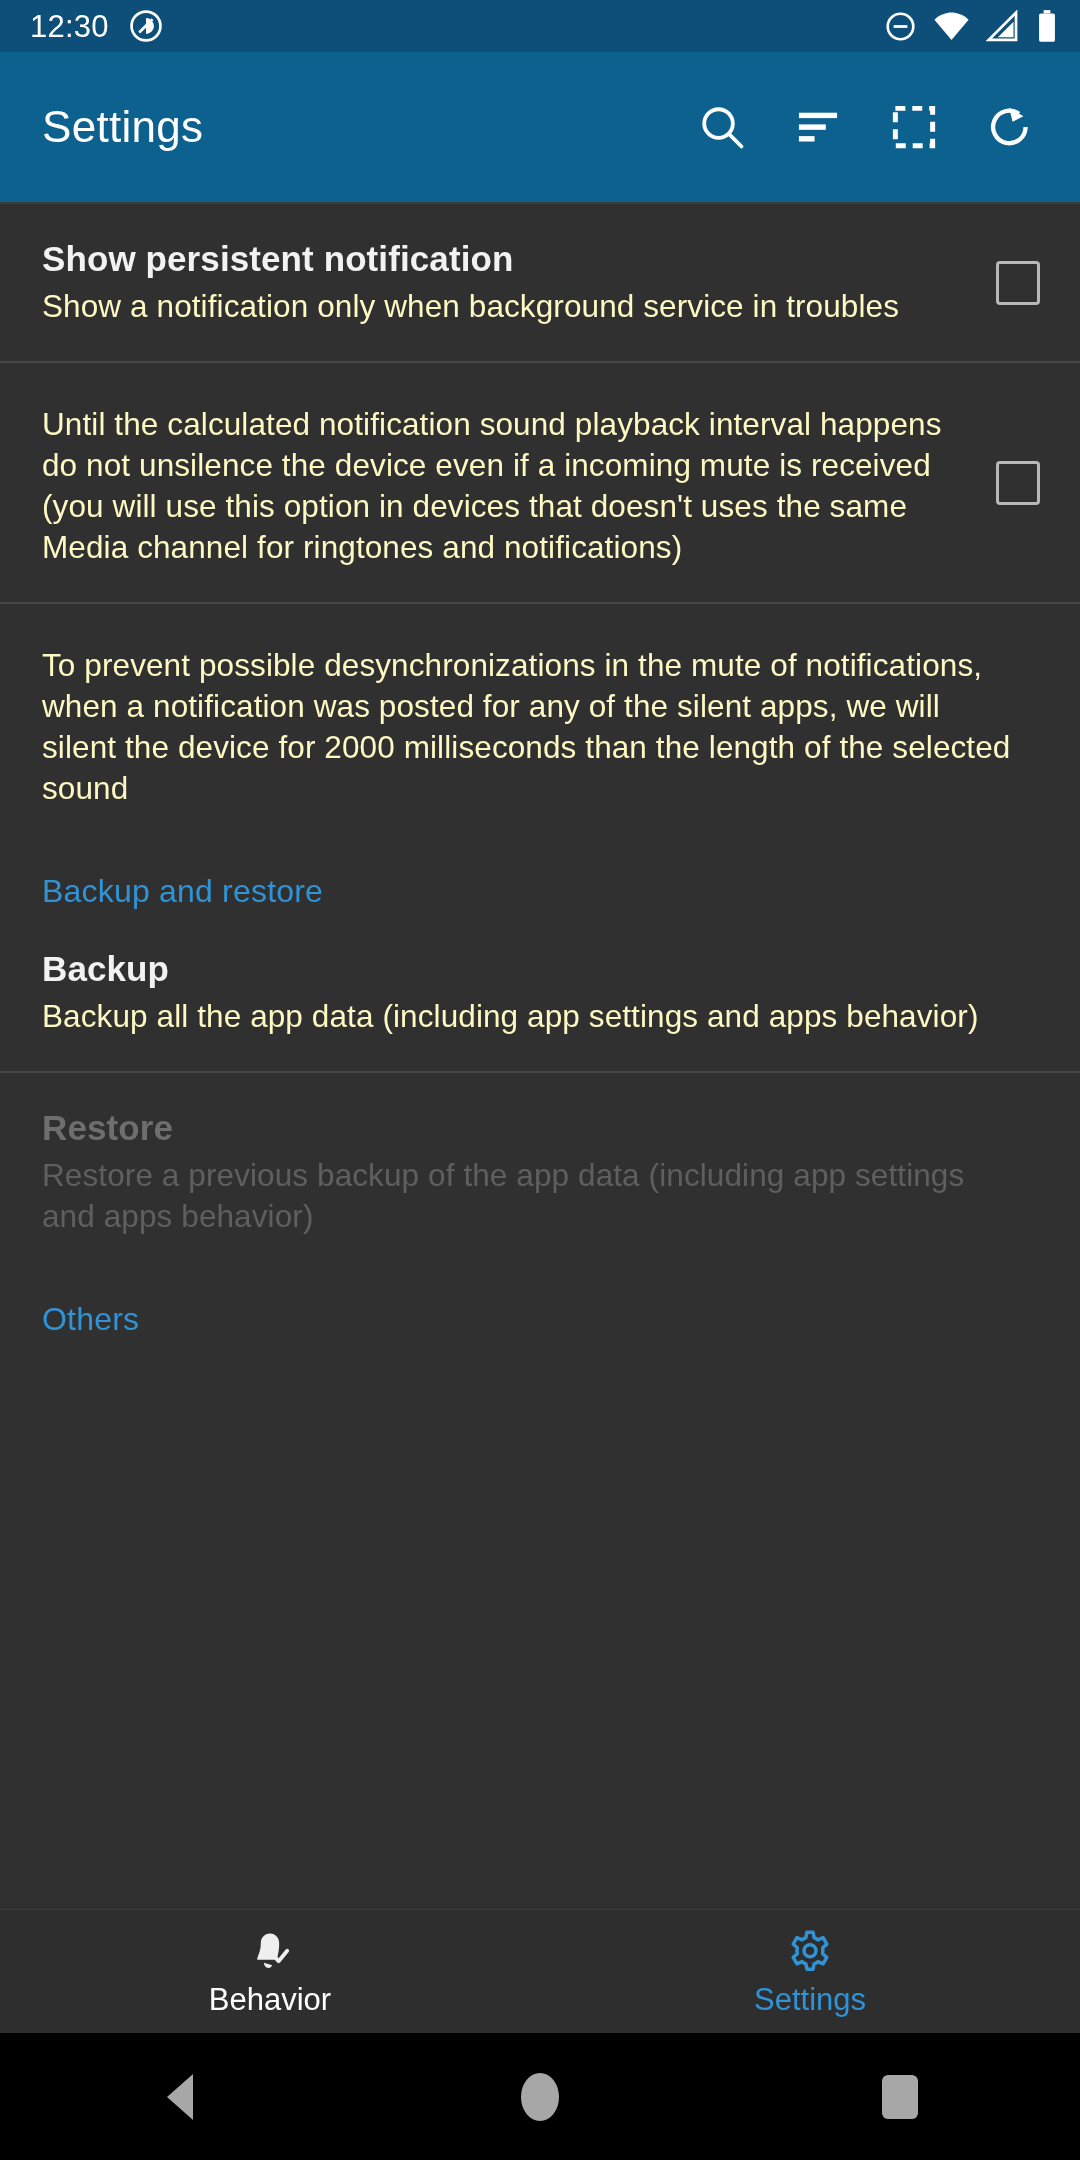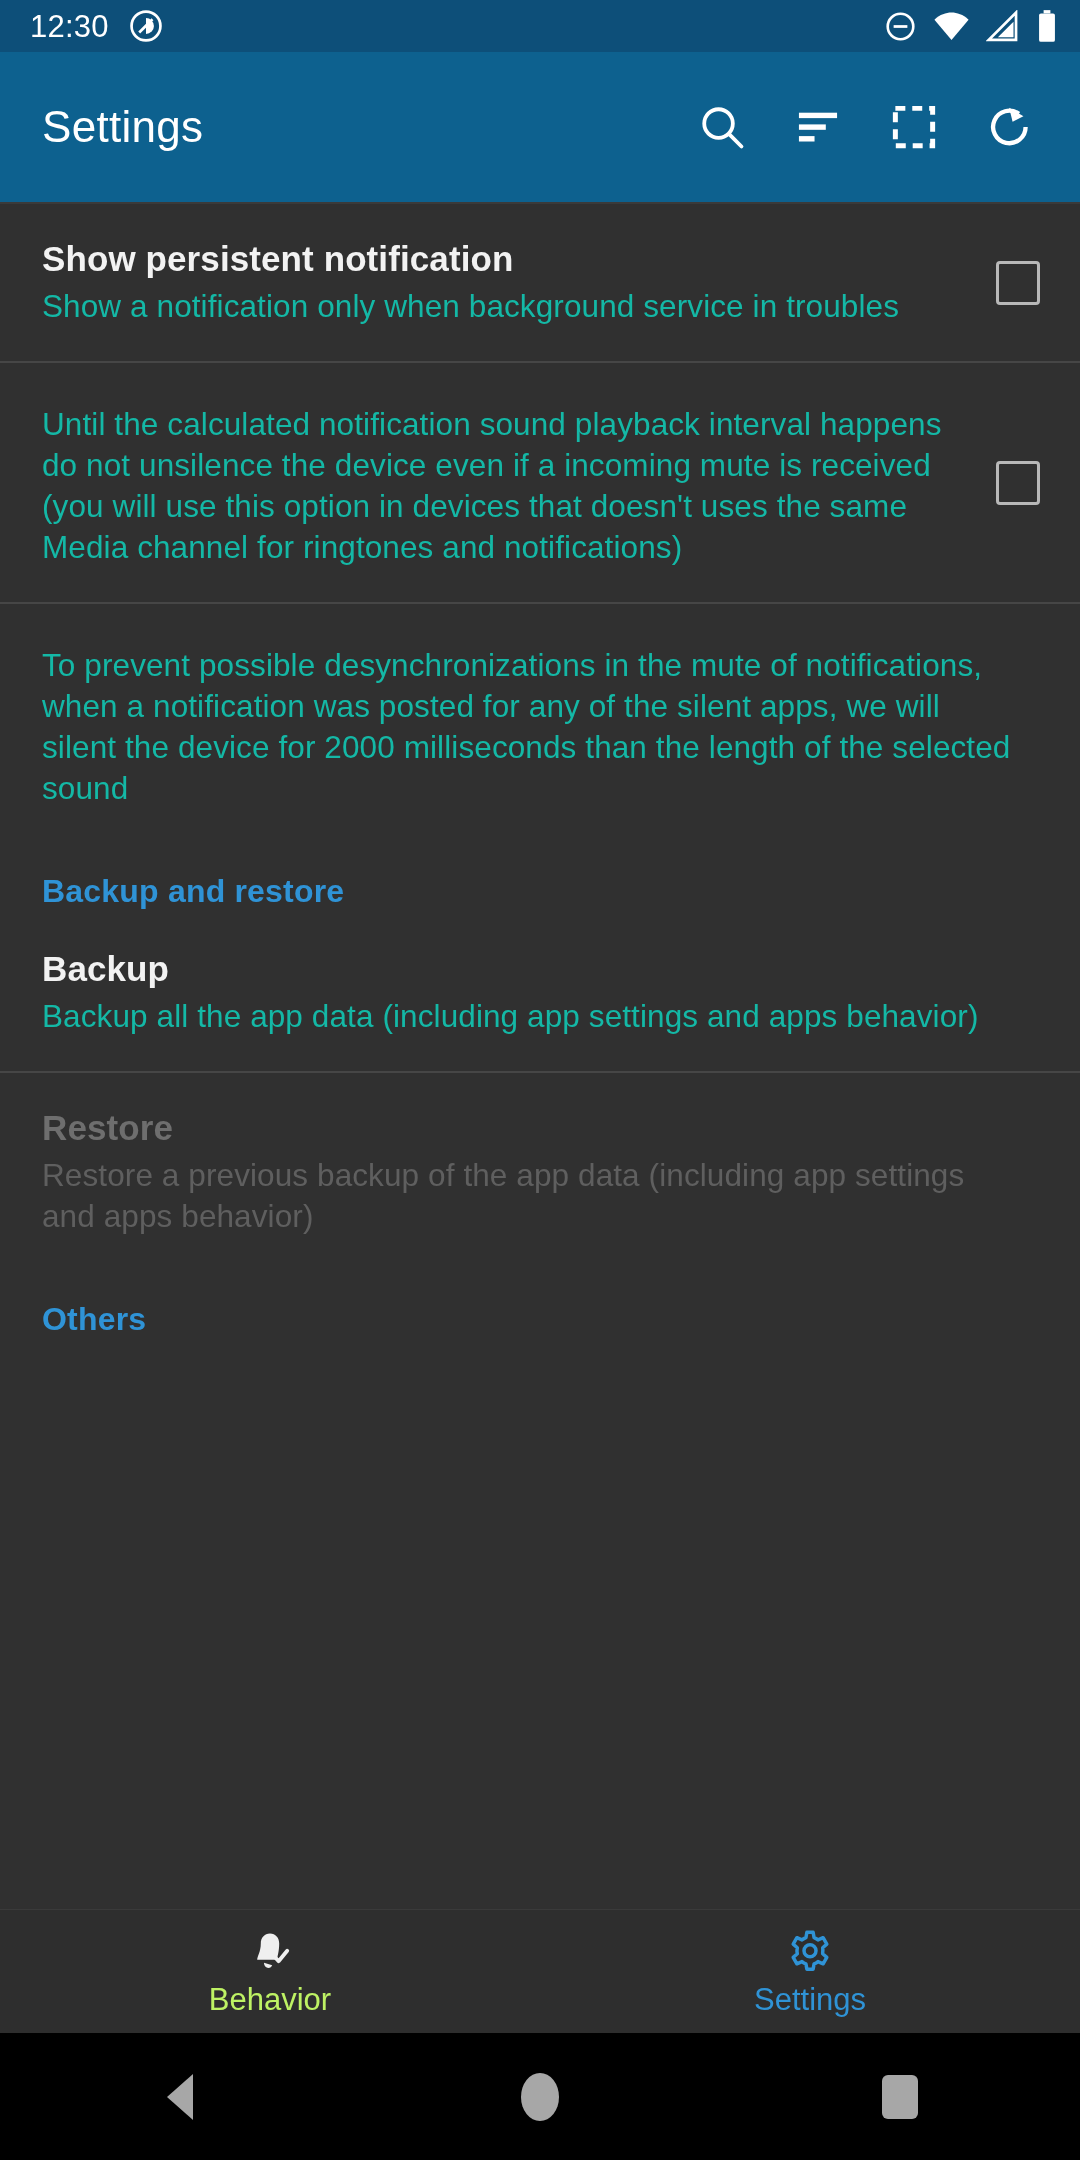--- a/index.html
+++ b/index.html
@@ -53,57 +53,57 @@
     display:flex; align-items:flex-start;
     padding:34px 40px 34px 42px;
     position:relative;
   }
   .pref-text { flex:1 1 auto; min-width:0; padding-right:18px; }
   .pref-title {
     color:#f2f2f2; font-size:35px; font-weight:700;
     line-height:1.18; letter-spacing:0.1px;
   }
   .pref-summary {
-    color:#14b8a6; font-size:31.5px; font-weight:400;
+    color:#fef9c3; font-size:31.5px; font-weight:400;
     line-height:1.30; letter-spacing:0.1px; margin-top:7px;
   }
   .pref-widget { flex:0 0 auto; display:flex; align-items:center; align-self:center; padding-left:6px; }
 
   .checkbox {
     width:44px; height:44px;
     border:3px solid #b8b8b8;
     border-radius:4px;
     background:transparent;
     cursor:pointer;
   }
 
   .divider { height:2px; background:#464646; width:100%; }
 
   .cat-header {
-    color:#2f93d6; font-size:32px; font-weight:700;
+    color:#2f93d6; font-size:32px; font-weight:400;
     padding:30px 42px 4px 42px; letter-spacing:0.2px;
   }
 
   .pref.disabled .pref-title { color:#6e6e6e; }
   .pref.disabled .pref-summary { color:#5f5f5f; }
 
   
   .bottomnav {
     flex:0 0 124px; height:124px;
     background:#2e2e2e;
     display:flex; align-items:center;
     border-top:1px solid #3a3a3a;
   }
   .navtab {
     flex:1 1 50%;
     display:flex; flex-direction:column; align-items:center; justify-content:center;
     gap:7px; cursor:pointer; height:100%;
   }
   .navtab-label { font-size:31px; line-height:1; }
-  .navtab.inactive .navtab-label { color:#bef264; }
+  .navtab.inactive .navtab-label { color:#ffffff; }
   .navtab.active .navtab-label { color:#2f93d6; }
 
   
   .sysnav {
     flex:0 0 127px; height:127px;
     background:#000;
     display:flex; align-items:center; justify-content:space-around;
   }
   .sysnav-btn { width:160px; height:100%; display:flex; align-items:center; justify-content:center; cursor:pointer; }
   .nav-back {

